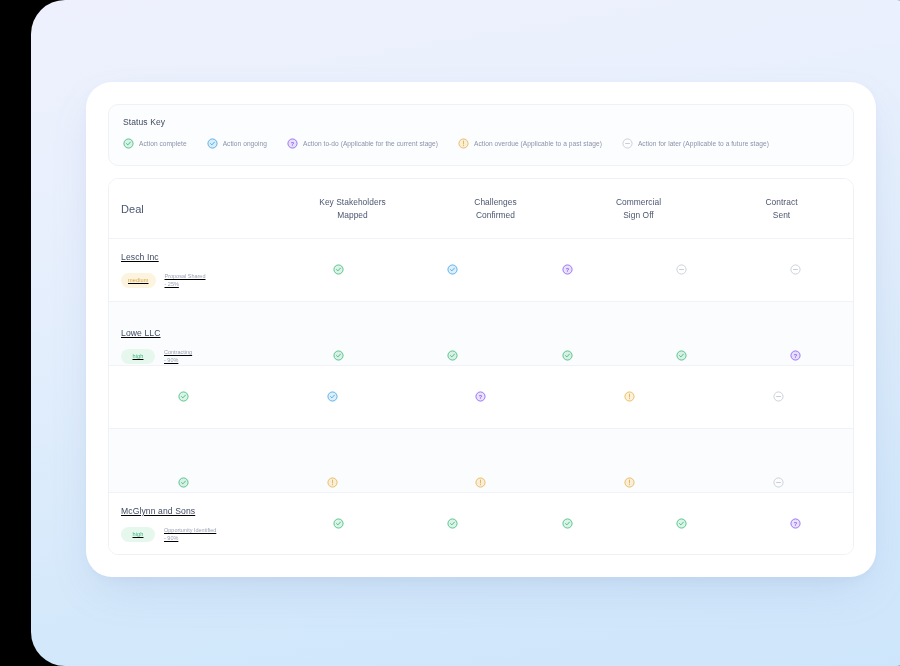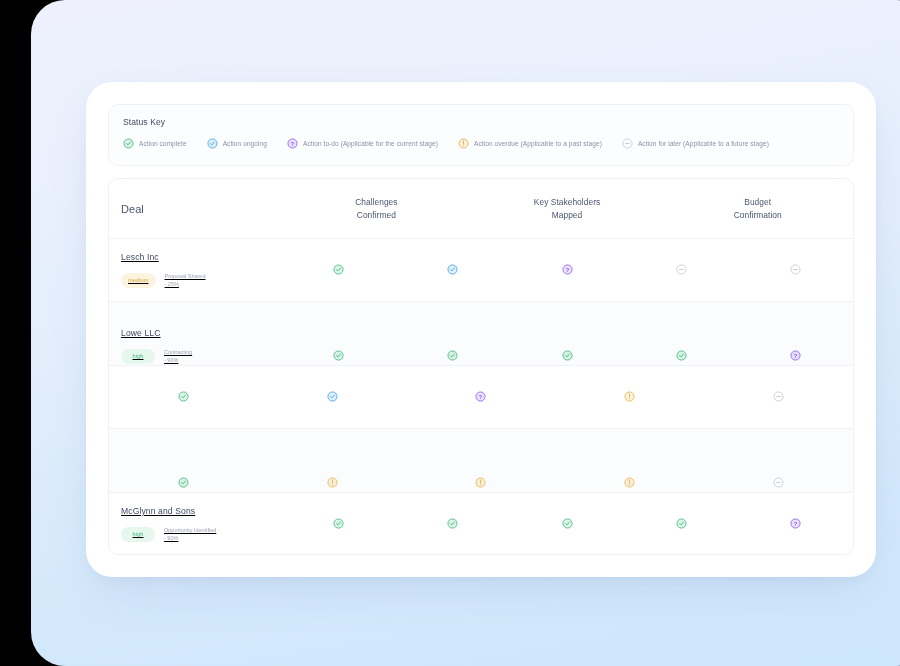--- a/index.html
+++ b/index.html
@@ -235,30 +235,34 @@
         </div>
     </div>
 
     <div id="deal-table-card">
 
       <div class="table-row" id="table-header">
         <div class="col-deal">
           <div class="header-deal">Deal</div>
         </div>
         <div class="col-stage">
+          <div class="header-text">Key Stakeholders</div>
+          <div class="header-text">Mapped</div>
+        </div>
+        <div class="col-stage">
           <div class="header-text">Challenges</div>
           <div class="header-text">Confirmed</div>
         </div>
         <div class="col-stage">
-          <div class="header-text">Key Stakeholders</div>
-          <div class="header-text">Mapped</div>
+          <div class="header-text">Commercial</div>
+          <div class="header-text">Sign Off</div>
         </div>
         <div class="col-stage">
-          <div class="header-text">Budget</div>
-          <div class="header-text">Confirmation</div>
+          <div class="header-text">Contract</div>
+          <div class="header-text">Sent</div>
         </div>
       </div>
 
       <div id="table-body">
           <div class="table-row row-body row-plain">
             <div class="col-deal">
               <div class="deal-name">Lesch Inc</div>
               <div class="deal-meta">
                 <div class="priority-badge badge-medium">medium</div>
                 <div class="stage-text"><span>Proposal Shared</span><span class="stage-pct">- 25%</span></div>

